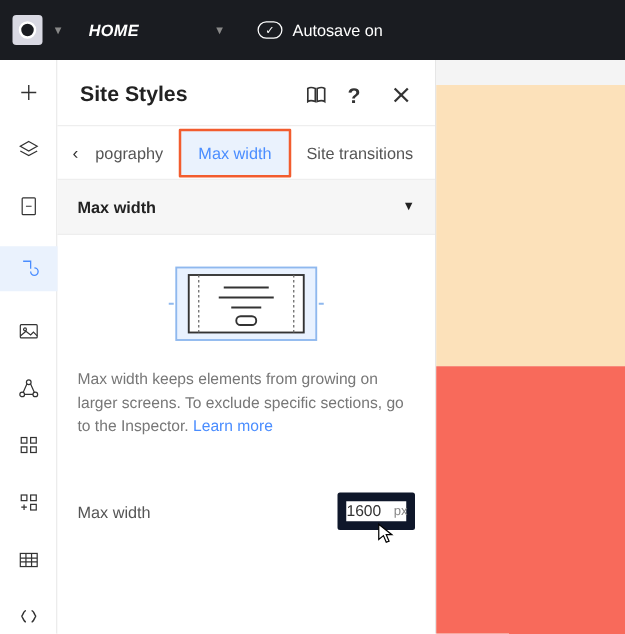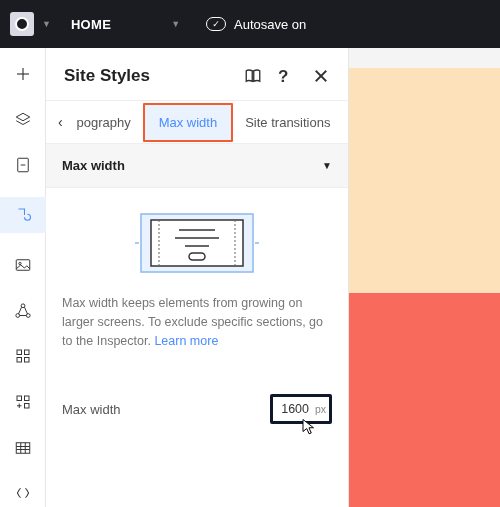--- a/index.html
+++ b/index.html
@@ -4,21 +4,21 @@
 <style>
 * { margin: 0; padding: 0; box-sizing: border-box; font-family: -apple-system, BlinkMacSystemFont, "Segoe UI", Helvetica, Arial, sans-serif; }
 body { width: 500px; height: 507px; background: #fff; overflow: hidden; }
 
 
 .topbar { height: 48px; background: #1a1c21; display: flex; align-items: center; padding: 0 10px; color: #fff; gap: 8px; }
 .logo-box { width: 24px; height: 24px; background: #d9d9e3; display: flex; align-items: center; justify-content: center; border-radius: 3px; }
 .logo-inner { width: 14px; height: 14px; background: #1a1c21; border-radius: 50%; border: 2px solid #fff; }
 .topbar .chev { color: #888; font-size: 9px; }
 .topbar .home-wrap { display: flex; align-items: center; gap: 60px; margin-left: 12px; }
-.topbar .home-label { font-size: 13px; font-weight: 600; letter-spacing: .3px; }
+.topbar .home-label { font-size: 13px; font-weight: 600; letter-spacing: .3px; font-style: italic; }
 .topbar .autosave { display: flex; align-items: flex-start; gap: 8px; margin-left: 18px; font-size: 13px; font-weight: 500; }
 .cloud { width: 20px; height: 14px; border: 1.5px solid #fff; border-radius: 8px; position: relative; display: flex; align-items: center; justify-content: center; }
 .cloud::after { content: "✓"; font-size: 9px; color: #fff; }
 
 
 .layout { display: flex; height: calc(507px - 48px); }
 .rail { width: 46px; border-right: 1px solid #e6e6e6; display: flex; flex-direction: column; align-items: center; padding-top: 12px; gap: 18px; background: #fff; }
 .rail-item { width: 46px; height: 30px; display: flex; align-items: center; justify-content: center; color: #333; cursor: pointer; }
 .rail-item.active { background: #eaf2fd; color: #4a8dff; position: relative; padding: 6px 0; height: 38px; }
 .rail svg { width: 18px; height: 18px; }
@@ -44,21 +44,21 @@
 
 
 .body { padding: 24px 16px 16px 16px; flex: 1; }
 .illus { display: flex; justify-content: center; margin-bottom: 20px; }
 .desc { font-size: 12.5px; line-height: 1.5; color: #777; }
 .desc a { color: #4a8dff; text-decoration: none; }
 
 .row { display: flex; align-items: center; justify-content: space-between; margin-top: 44px; }
 .row-label { font-size: 13px; color: #555; }
 .input-wrap { position: relative; }
-.num-input { width: 62px; height: 30px; border: 3px solid #0f172a; border-radius: 2px; font-size: 12.5px; text-align: right; padding-right: 20px; color: #333; }
+.num-input { width: 62px; height: 30px; border: 7px solid #0f172a; border-radius: 2px; font-size: 12.5px; text-align: right; padding-right: 20px; color: #333; }
 .unit { position: absolute; right: 6px; top: 50%; transform: translateY(-50%); font-size: 10.5px; color: #888; pointer-events: none; margin-left: 44px; }
 .cursor { position: absolute; top: 24px; left: 30px; }
 
 
 .canvas { flex: 1; background: #f4f4f4; display: flex; flex-direction: column; }
 .canvas-top { height: 20px; background: #f4f4f4; }
 .canvas-a { flex: 0 0 225px; background: #fce1ba; }
 .canvas-b { flex: 1; background: #f86a5b; }
 </style>
 </head>

